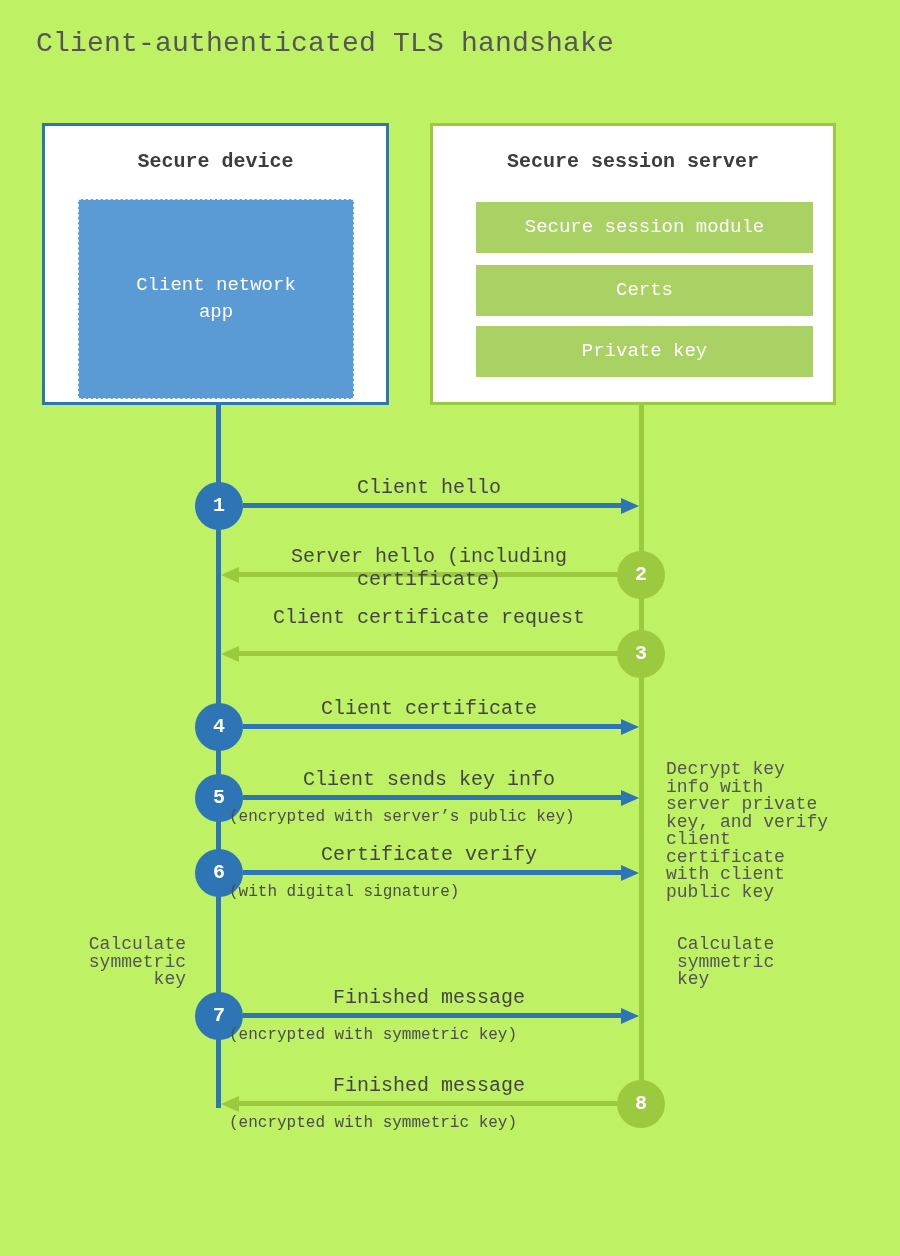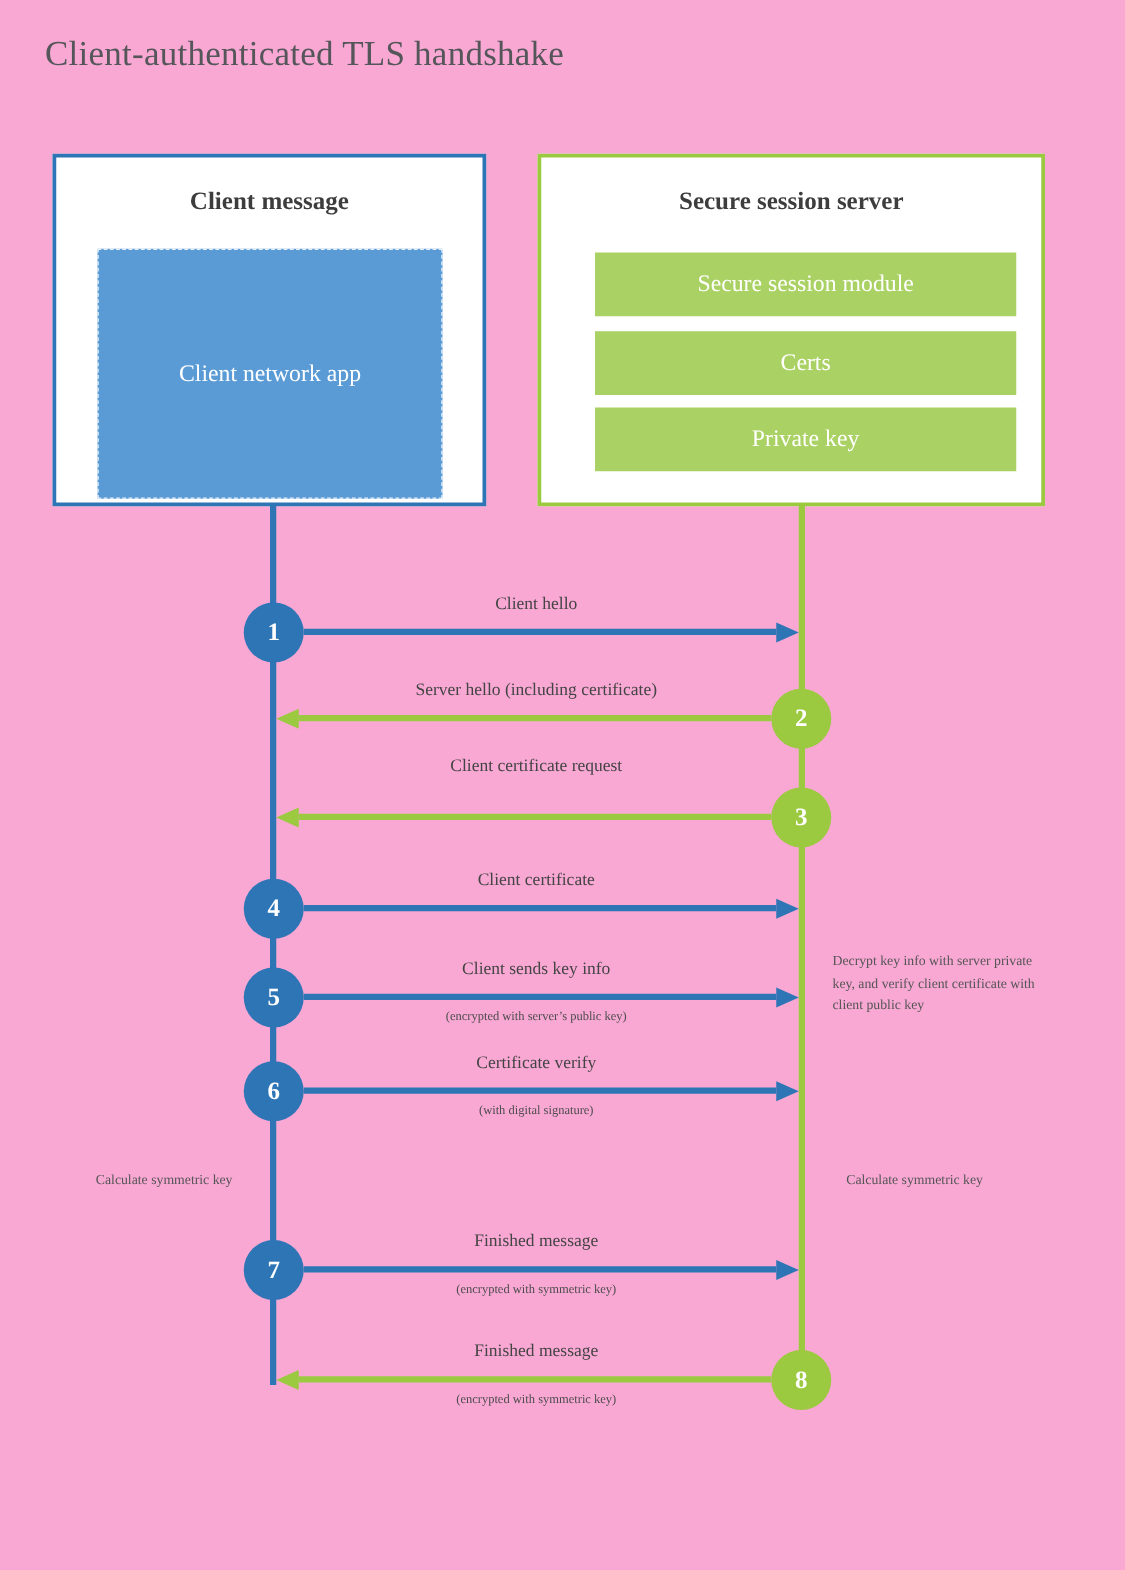--- a/index.html
+++ b/index.html
@@ -1,18 +1,18 @@
 <!DOCTYPE html>
 <html><head>
 <meta charset="utf-8">
 <style>
   html,body{margin:0;padding:0;background:#ffffff;}
   .canvas{
-    position:relative;width:900px;height:1256px;background:#f9a8d4;
-    font-family:Liberation Serif, serif;overflow:hidden;
+    position:relative;width:900px;height:1256px;background:#bef264;
+    font-family:Liberation Mono, monospace;overflow:hidden;
   }
   .title{
     position:absolute;left:36px;top:28px;font-size:28px;font-weight:300;
     color:#55565a;letter-spacing:.2px;
   }
   
   .actor-box{position:absolute;background:#fff;box-sizing:border-box;}
   .actor-box.client{left:42px;top:123px;width:347px;height:282px;border:3px solid #2e75b6;}
   .actor-box.server{left:430px;top:123px;width:406px;height:282px;border:3px solid #9bc93f;}
   .actor-title{
@@ -41,42 +41,42 @@
   .circle.blue{background:#2e75b6;}
   .circle.green{background:#9bc93f;}
   .shaft{position:absolute;height:5px;}
   .shaft.blue{background:#2e75b6;}
   .shaft.green{background:#9bc93f;}
   .head{position:absolute;width:0;height:0;border-top:8px solid transparent;border-bottom:8px solid transparent;}
   .head.right-blue{border-left:18px solid #2e75b6;}
   .head.left-green{border-right:18px solid #9bc93f;}
   .lbl{
     position:absolute;left:229px;width:400px;text-align:center;
-    font-size:14px;color:#444444;
+    font-size:20px;color:#444444;
   }
   .sub{
-    position:absolute;left:229px;width:400px;text-align:center;
-    font-size:10px;color:#4c4c4c;
+    position:absolute;left:229px;width:400px;text-align:left;
+    font-size:16px;color:#4c4c4c;
   }
   .note{
-    position:absolute;font-size:11px;line-height:17.5px;color:#555555;
+    position:absolute;font-size:18px;line-height:17.5px;color:#555555;
   }
   .note.decrypt{left:666px;top:761px;width:170px;text-align:left;}
   .note.calc-left{left:76px;top:936px;width:110px;text-align:right;}
   .note.calc-right{left:677px;top:936px;width:120px;text-align:left;}
 </style>
 </head>
 <body>
 
 <div class="canvas">
 
   <div class="title">Client-authenticated TLS handshake</div>
 
   <div class="actor-box client">
-    <div class="actor-title">Client message</div>
+    <div class="actor-title">Secure device</div>
   </div>
   <div class="app-box">
     <span>Client network app</span>
   </div>
 
   <div class="actor-box server">
     <div class="actor-title">Secure session server</div>
     <div class="bar" style="top:139px">Certs</div>
     <div class="bar" style="top:76px">Secure session module</div>
     <div class="bar" style="top:200px">Private key</div>

